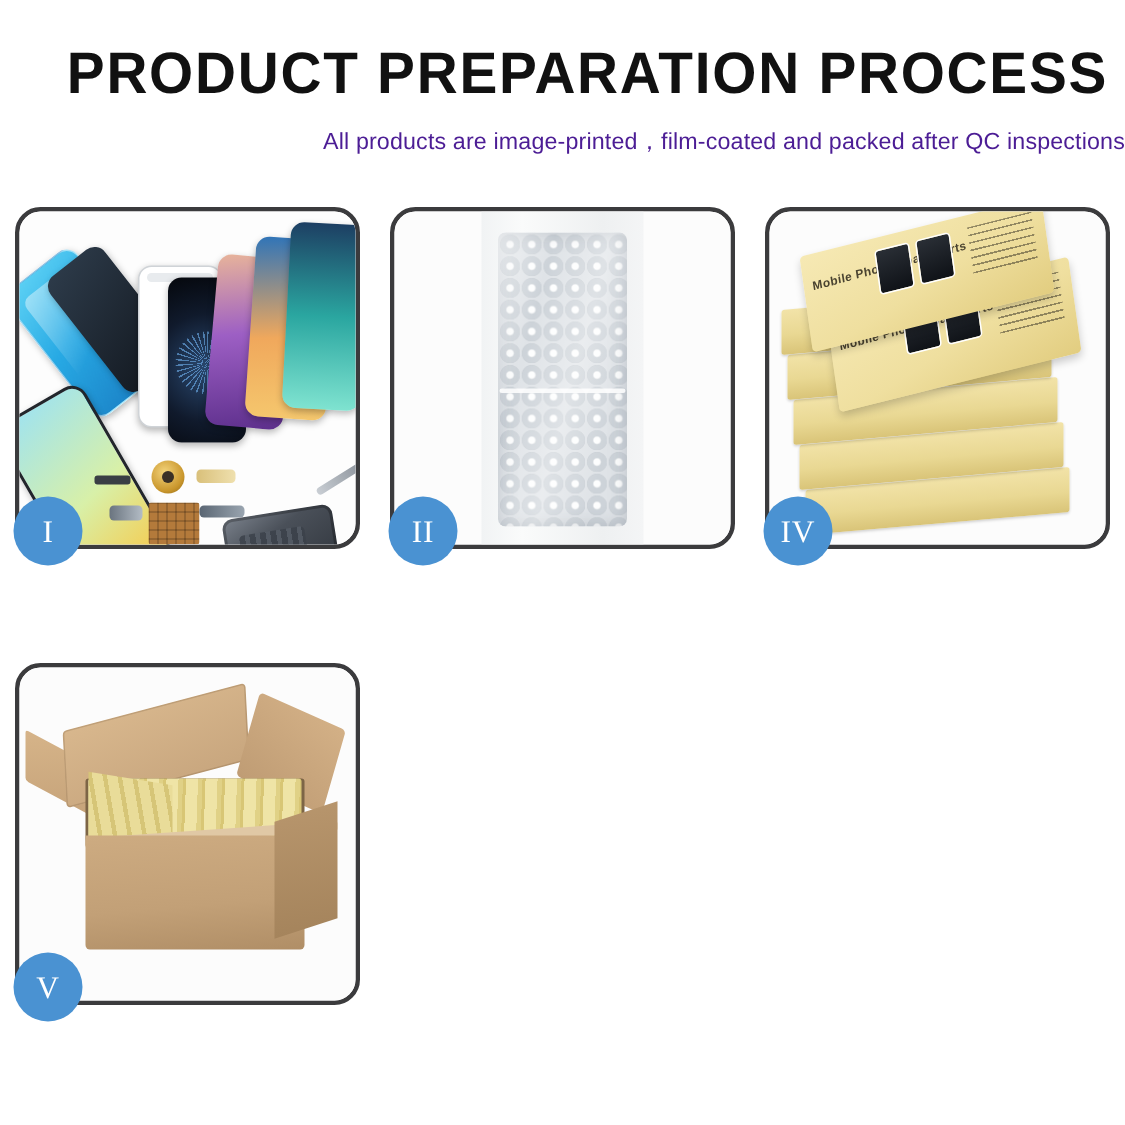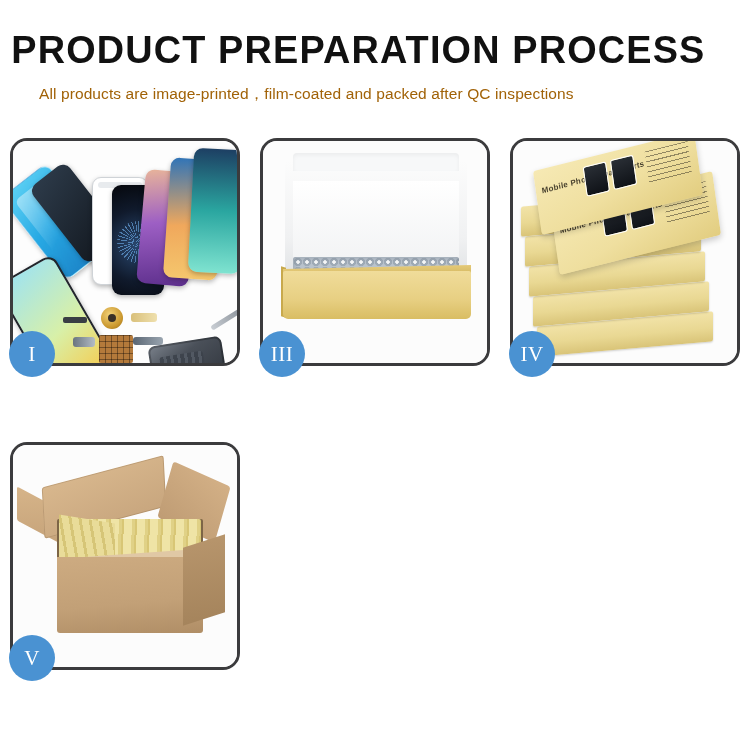--- a/index.html
+++ b/index.html
@@ -9,37 +9,37 @@
   body {
     width: 750px; height: 750px;
     font-family: "Liberation Sans", sans-serif;
     overflow: hidden;
     position: relative;
   }
 
   
   .header {
     padding-top: 30px;
-    text-align: left;
+    text-align: right;
   }
   .title {
     font-family: "Liberation Sans", sans-serif;
     font-size: 39px;
     font-weight: 700;
     letter-spacing: 1.2px;
     color: #111111;
     line-height: 1.05;
     margin: 0;
     transform: scaleX(0.97);
   }
   .subtitle {
     font-family: "Liberation Sans", sans-serif;
     font-size: 15.5px;
     font-weight: 400;
-    color: #a16207;
+    color: #4c1d95;
     margin: 13px 0 0 16px;
     letter-spacing: 0.1px;
     padding-left: 23px;
   }
 
   
   .grid {
     position: absolute;
     left: 10px;
     top: 138px;
@@ -424,34 +424,29 @@
       <div class="part part-flex2"></div>
       <div class="part part-flex3"></div>
 
       <div class="part part-back"></div>
       <div class="part part-tool"></div>
 
     </div>
     <div class="badge">I</div>
   </div>
 
-
   <div class="panel">
     <div class="panel-inner">
-      <div class="box3-lid"></div>
-      <div class="box3-lidtop"></div>
-      <div class="box3-foam"></div>
-      <div class="box3-edge-l"></div>
-      <div class="box3-edge-r"></div>
-      <div class="box3-bubbles"></div>
-      <div class="box3-trayside"></div>
-      <div class="box3-tray"></div>
+      <div class="wrapbg"></div>
+      <div class="bubblewrap"></div>
+      <div class="wrapseam"></div>
     </div>
-    <div class="badge">III</div>
+    <div class="badge">II</div>
   </div>
+
 
   <div class="panel">
     <div class="panel-inner">
       <div class="stack">
         <div class="sbox s5"></div>
         <div class="sbox s4"></div>
         <div class="sbox s3"></div>
         <div class="sbox s2"></div>
         <div class="sbox s1"></div>
 

